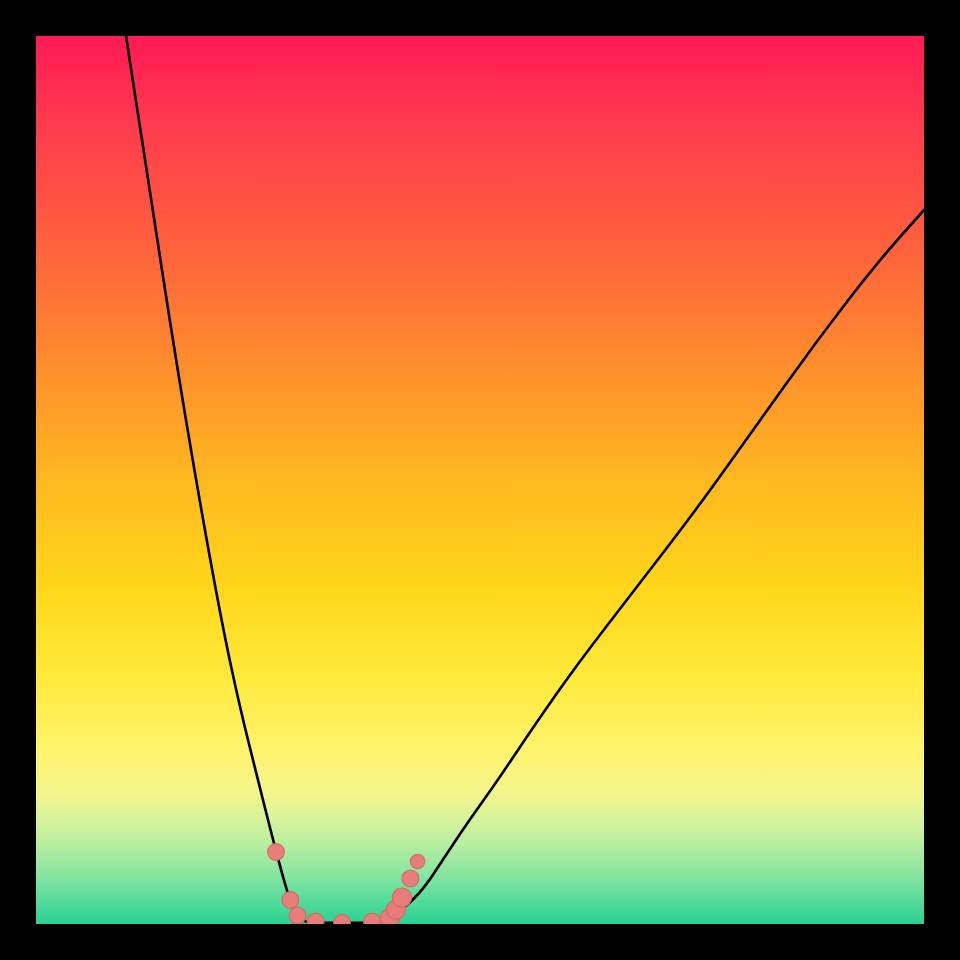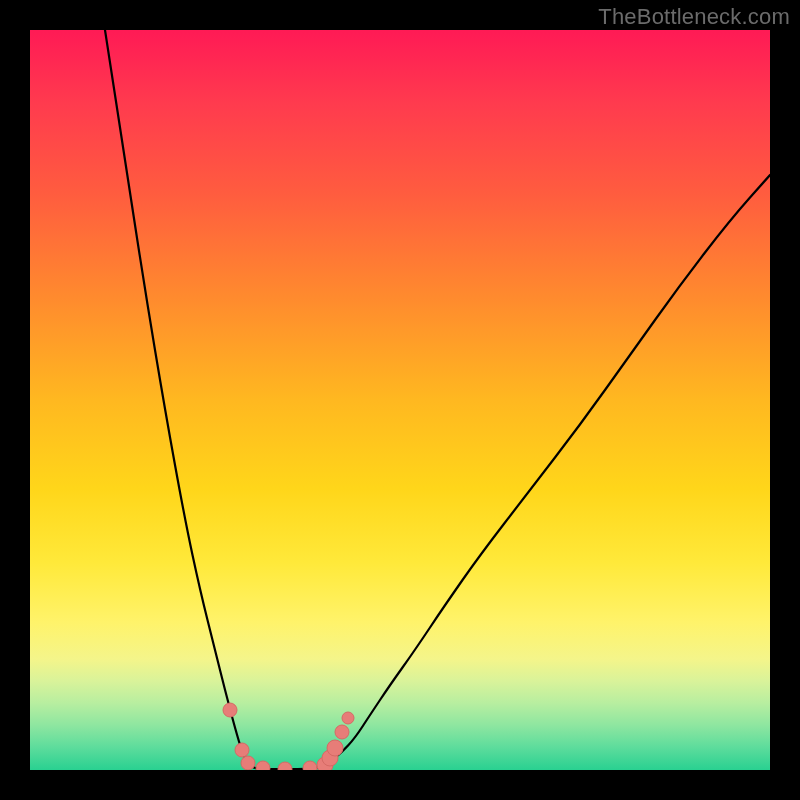--- a/index.html
+++ b/index.html
@@ -54,21 +54,20 @@
     inset: 0;
     width: 740px;
     height: 740px;
   }
 </style>
 </head>
 <body>
 
 <div class="frame">
 
-  <div class="watermark">TheBottleneck.com</div>
 
   <div class="plot">
     <svg class="curve" viewBox="0 0 740 740" preserveAspectRatio="none">
       <path id="left-branch" fill="none" stroke="#000000" stroke-width="2.2" stroke-linecap="round" d="M 75 0 Q 75 0 85 65 Q 95 130 105 195 Q 115 260 125 320 Q 135 380 145 435 Q 155 490 162.5 525 Q 170 560 177.5 590 Q 185 620 190 640 Q 195 660 200 679 Q 205 698 209 711.5 Q 213 725 216 730 L 219 735"></path>
       <path id="valley-floor" fill="none" stroke="#000000" stroke-width="2.2" stroke-linecap="round" d="M 219 735 Q 219 735 221.5 736.5 Q 224 738 228 738.5 Q 232 739 238.5 739 Q 245 739 252.5 739 Q 260 739 267.5 739 Q 275 739 281.5 738.5 Q 288 738 291.5 736.5 L 295 735"></path>
       <path id="right-branch" fill="none" stroke="#000000" stroke-width="2.2" stroke-linecap="round" d="M 740 145 Q 740 145 720 167.5 Q 700 190 675 222.5 Q 650 255 625 290 Q 600 325 575 360 Q 550 395 525 427.5 Q 500 460 475 492.5 Q 450 525 432.5 550 Q 415 575 400 597.5 Q 385 620 372.5 637.5 Q 360 655 350 670 Q 340 685 332.5 696.5 Q 325 708 318.5 715 Q 312 722 307 726 Q 302 730 298.5 732.5 L 295 735"></path>
       <g id="markers">
           <circle cx="200" cy="680" r="7" fill="#e77d78" stroke="#d56a65" stroke-width="1"></circle>
           <circle cx="212" cy="720" r="7" fill="#e77d78" stroke="#d56a65" stroke-width="1"></circle>
           <circle cx="218" cy="733" r="7" fill="#e77d78" stroke="#d56a65" stroke-width="1"></circle>

